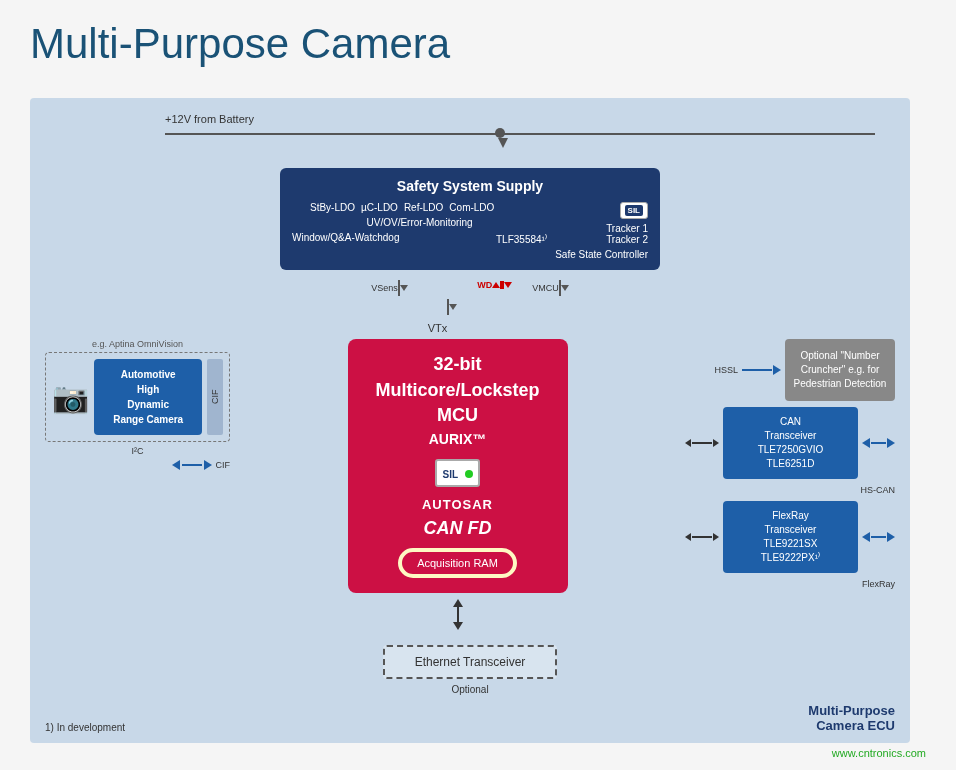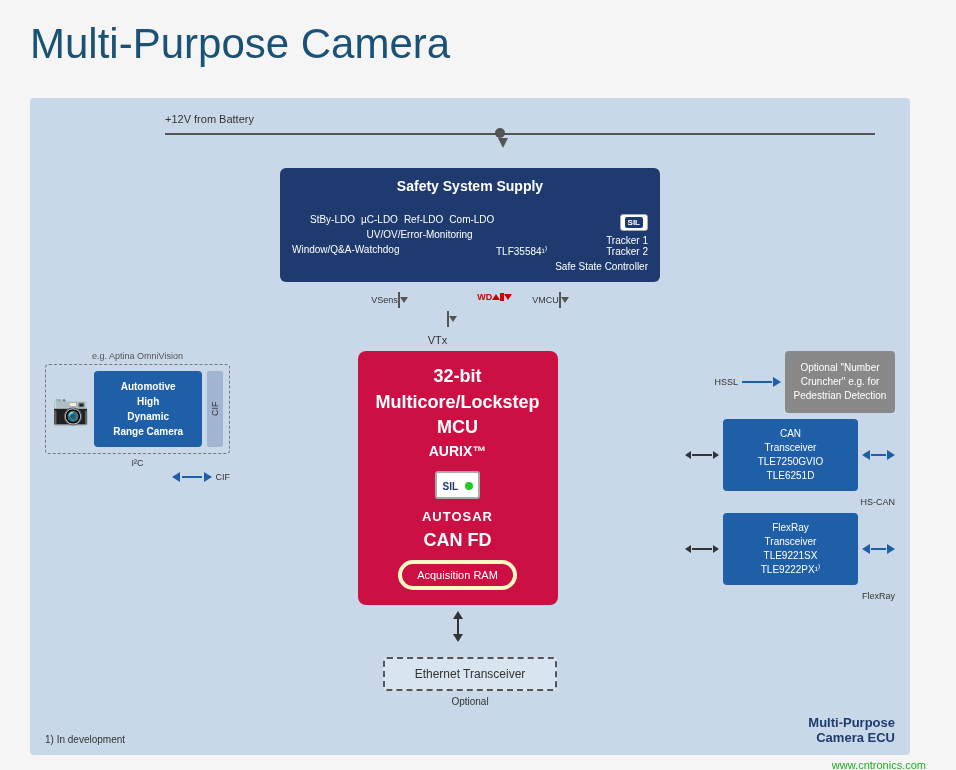--- a/index.html
+++ b/index.html
@@ -70,21 +70,21 @@
       border-radius: 6px;
       padding: 10px 12px;
       width: 380px;
       margin: 0 auto 10px auto;
       position: relative;
     }
     .supply-title {
       text-align: center;
       font-size: 14px;
       font-weight: bold;
-      margin-bottom: 20px;
+      margin-bottom: 8px;
     }
     .supply-grid {
       display: flex;
       justify-content: space-between;
       align-items: flex-start;
       font-size: 10px;
     }
     .supply-left {
       flex: 1;
     }
@@ -128,21 +128,21 @@
       display: inline-block;
       padding: 1px 3px;
       font-size: 8px;
       border-radius: 2px;
     }
     .mcu-block {
       background: #cc1044;
       color: white;
       border-radius: 8px;
       padding: 15px;
-      width: 200px;
+      width: 220px;
       text-align: center;
       position: relative;
     }
     .mcu-title {
       font-size: 18px;
       font-weight: bold;
       line-height: 1.2;
       margin-bottom: 4px;
     }
     .mcu-subtitle {
@@ -152,20 +152,21 @@
     }
     .autosar-text {
       font-size: 13px;
       font-weight: bold;
       letter-spacing: 1px;
       margin: 6px 0;
     }
     .canfd-text {
       font-size: 18px;
       font-weight: bold;
+      font-style: italic;
       margin: 1px 0;
     }
     .acquisition-btn {
       background: transparent;
       border: 4px solid #fef9c3;
       color: white;
       border-radius: 20px;
       padding: 5px 15px;
       font-size: 11px;
       margin-top: 8px;

